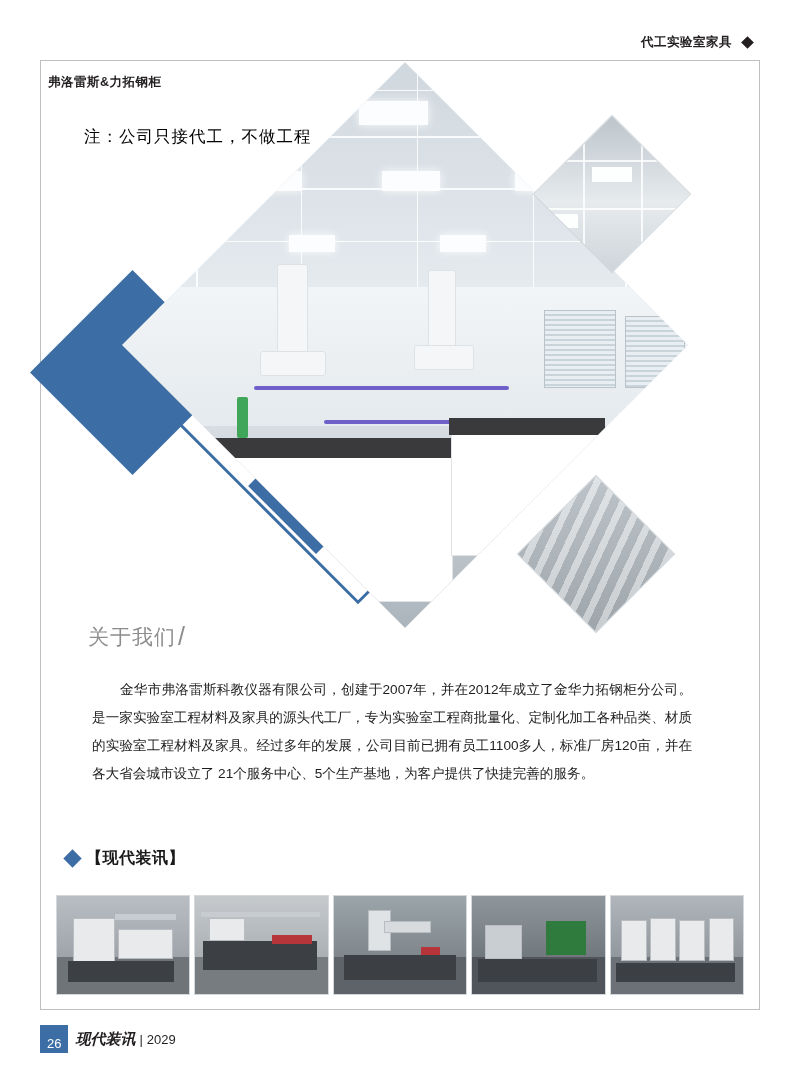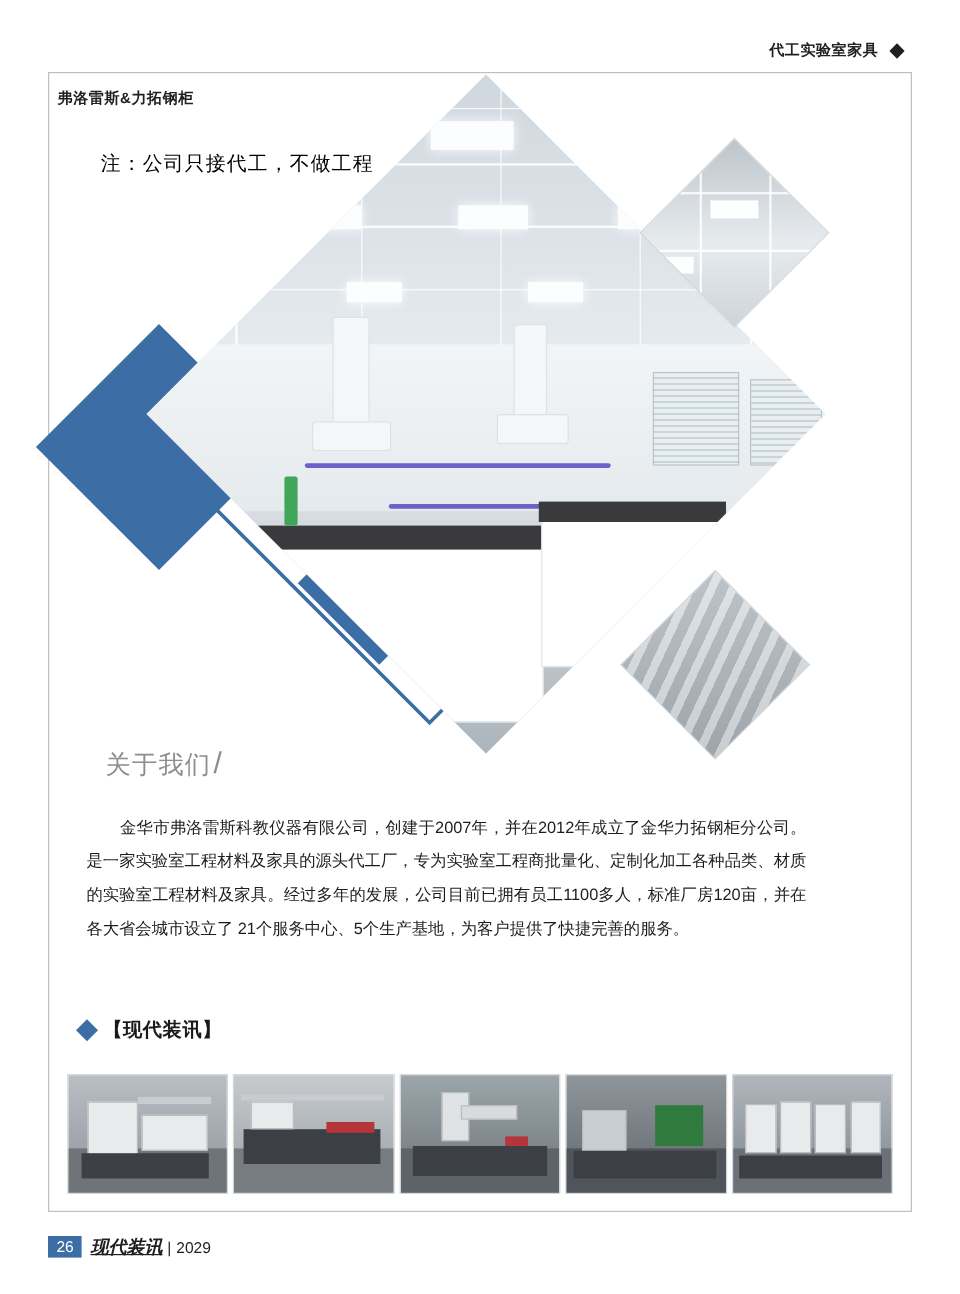--- a/index.html
+++ b/index.html
@@ -297,21 +297,21 @@
     color: #8d8d8d;
     margin: 0 2px 0 2px;
   }
   .about-en {
     font-size: 29px;
     color: #7d7d7d;
     letter-spacing: 1.5px;
   }
   .about-body {
     position: absolute;
-    left: 72px;
+    left: 92px;
     top: 676px;
     width: 600px;
     font-size: 13.6px;
     line-height: 2.05;
     color: #1d1d1d;
     text-align: justify;
     text-indent: 28px;
     z-index: 20;
   }
 
@@ -389,32 +389,31 @@
     left: 40px;
     bottom: 28px;
     display: flex;
     align-items: center;
     height: 22px;
   }
   .page-num {
     background: #3c6ea5;
     color: #ffffff;
     font-size: 13px;
-    padding: 2px 7px 3px 7px;
+    padding: 12px 7px 3px 7px;
     line-height: 1;
     display: inline-block;
   }
   .footer-brand {
     font-size: 15px;
     font-weight: bold;
     color: #231f20;
     margin-left: 7px;
     font-family: "Liberation Serif", serif;
     font-style: italic;
-    text-decoration: underline;
   }
   .footer-sep {
     margin: 0 4px;
     color: #231f20;
     font-size: 13px;
   }
   .footer-year {
     font-size: 13px;
     color: #231f20;
   }

